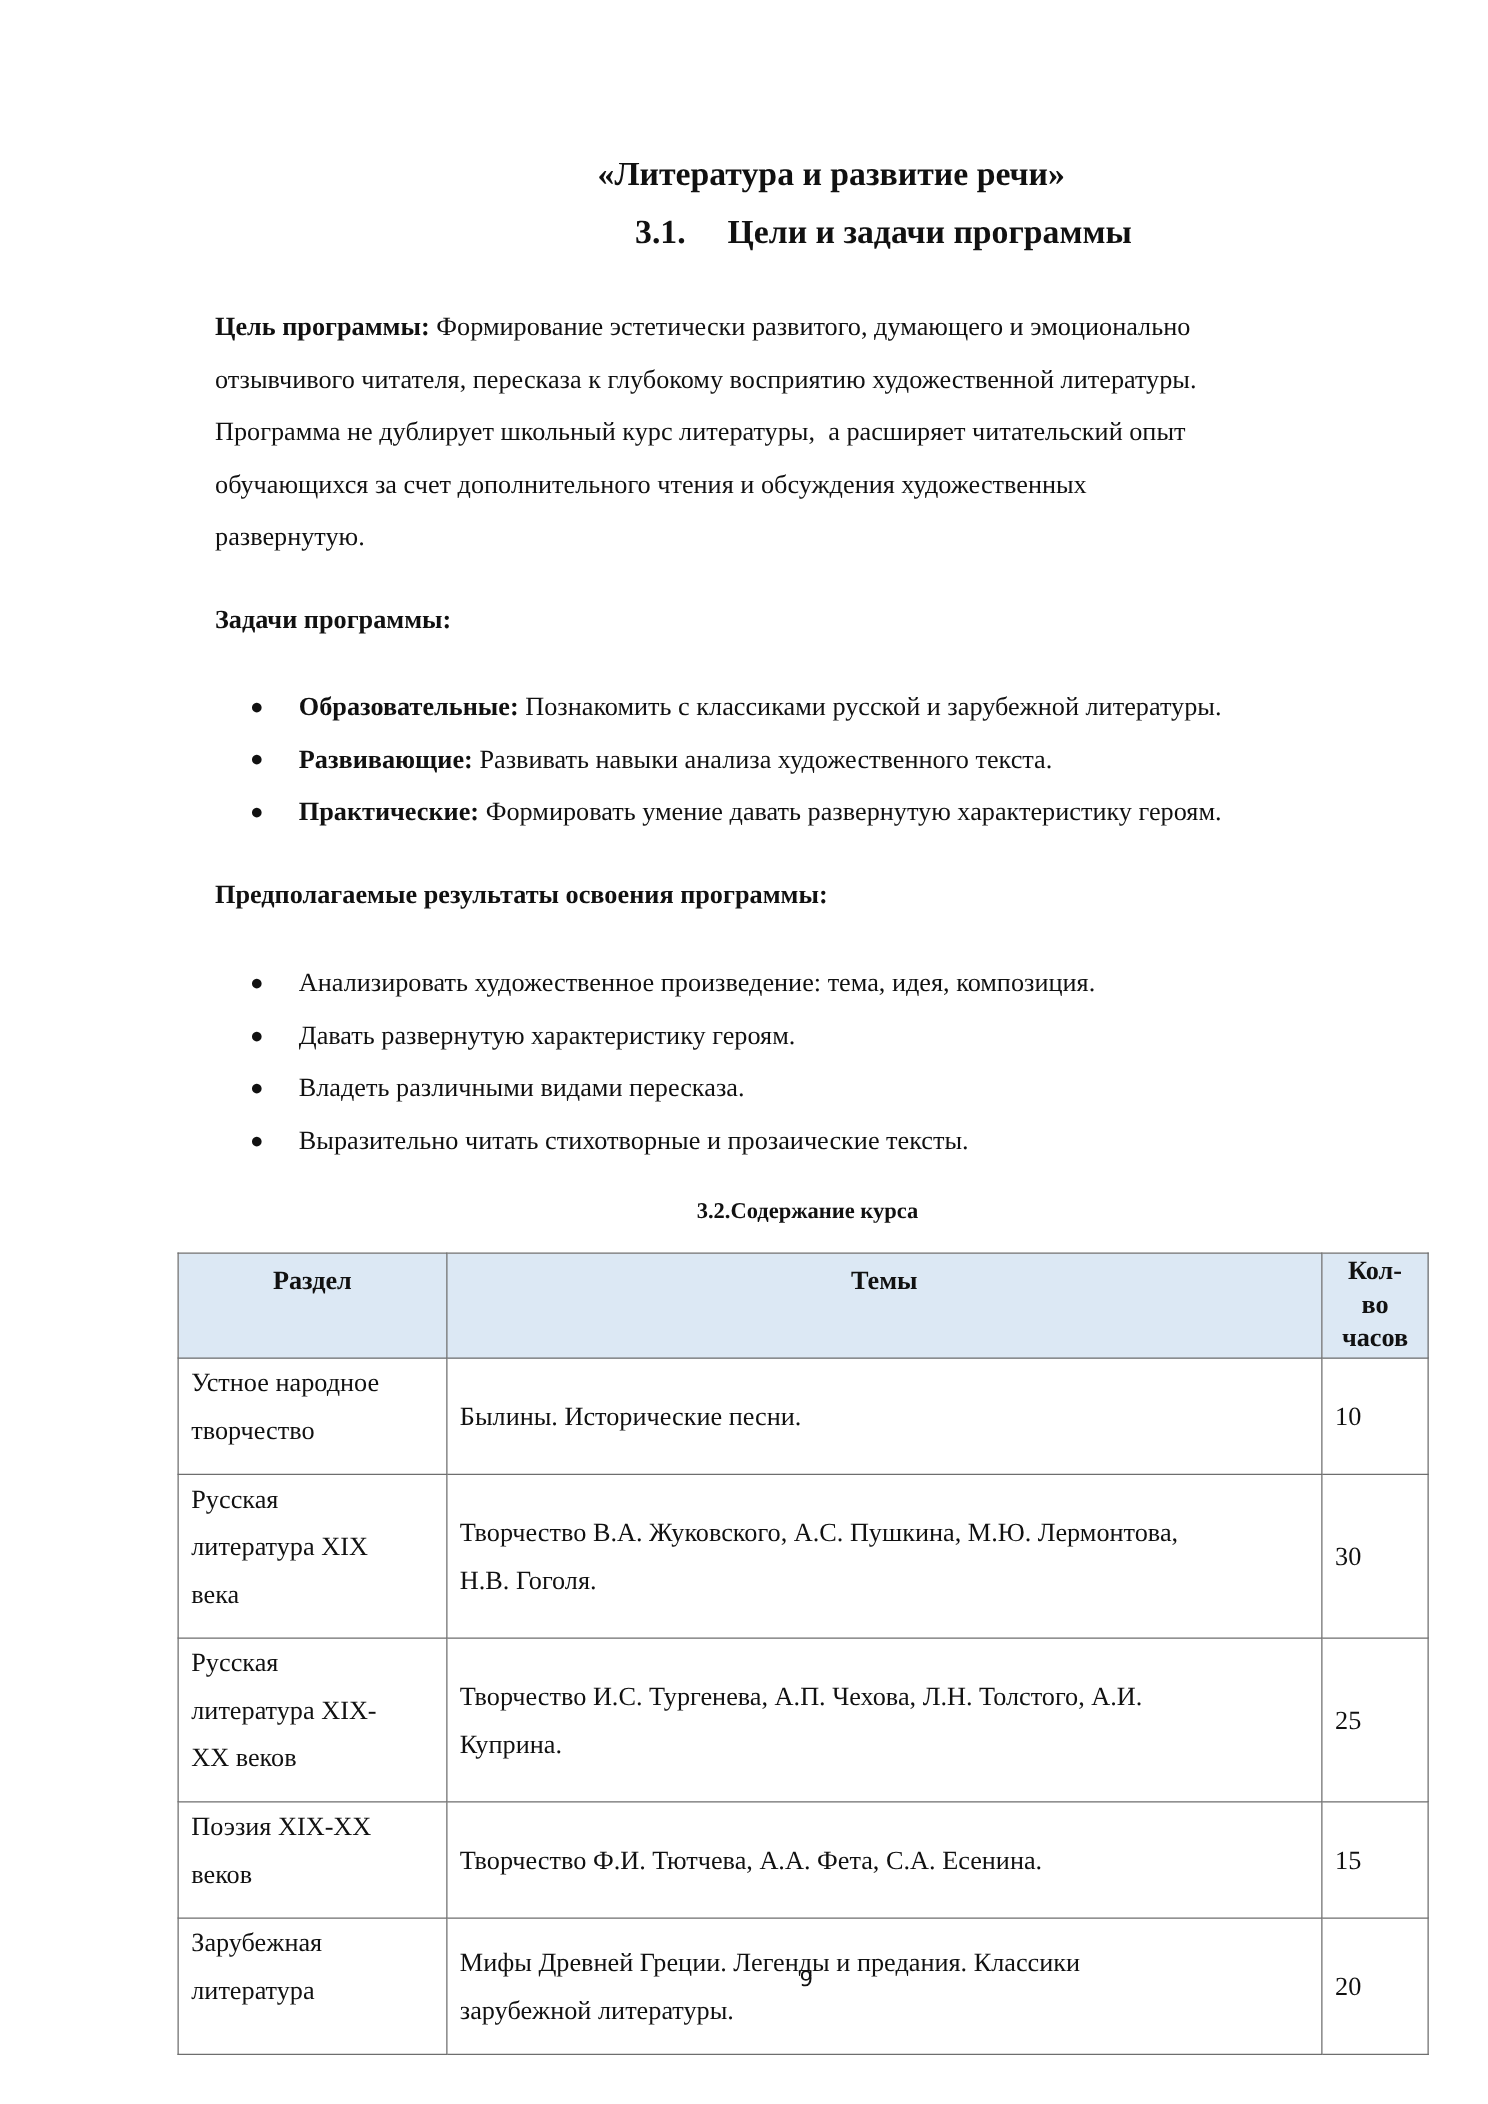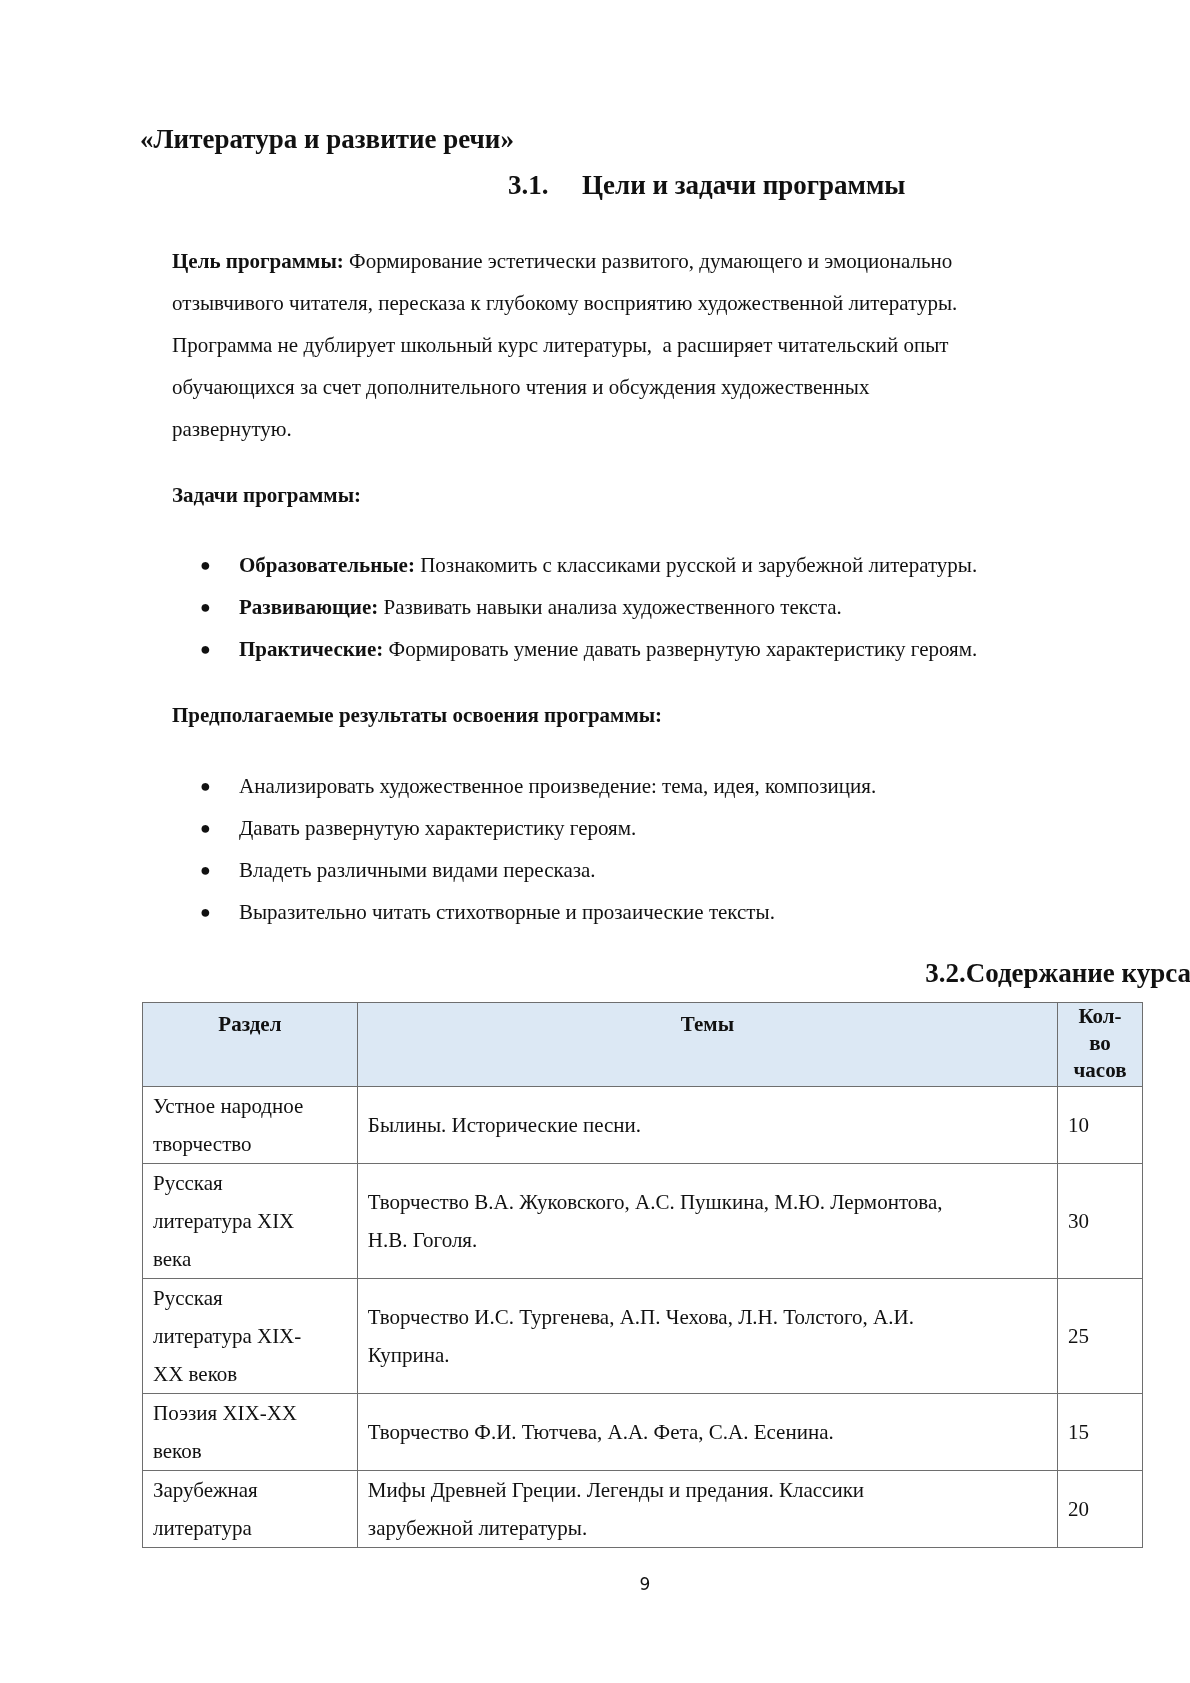--- a/index.html
+++ b/index.html
@@ -1,30 +1,30 @@
 <!DOCTYPE html>
 <html><head>
 <meta charset="utf-8">
 <style>
   html, body { margin: 0; padding: 0; background: #ffffff; }
   body { width: 1190px; height: 1683px; position: relative; overflow: hidden;
          font-family: "Liberation Serif", serif; color: #111; }
   .abs { position: absolute; }
-  .title { left: 0; width: 1190px; top: 124px; font-size: 27px; font-weight: bold; padding-left: 140px; box-sizing: border-box; }
+  .title { left: 0; width: 1190px; top: 124px; text-align: center; font-size: 27px; font-weight: bold; padding-left: 140px; box-sizing: border-box; }
   .h31 { top: 170px; left: 508px; font-size: 27px; font-weight: bold; white-space: pre; }
   .h31 .num { display: inline-block; width: 74px; }
   .para { left: 172px; width: 950px; top: 240px; font-size: 21px; line-height: 42px; }
   .para b { font-weight: bold; }
   .subhead { left: 172px; font-size: 21px; font-weight: bold; }
   ul.blist { position: absolute; left: 172px; margin: 0; padding: 0; list-style: none; font-size: 21px; }
   ul.blist li { position: relative; height: 42px; line-height: 42px; padding-left: 67px; white-space: nowrap; }
   ul.blist li .bullet { position: absolute; left: 28px; top: 0; font-size: 18px; }
-  .h32 { left: 1px; width: 1190px; top: 958px; text-align: right; font-size: 27px; font-weight: bold; padding-left: 100px; box-sizing: border-box; }
+  .h32 { left: 1px; width: 1190px; top: 958px; text-align: center; font-size: 18px; font-weight: bold; padding-left: 100px; box-sizing: border-box; }
   table.course { position: absolute; left: 142px; top: 1002px; width: 1001px; border-collapse: collapse; font-size: 21px; }
-  table.course th, table.course td { border: 1.5px solid #6e6e6e; vertical-align: middle; padding: 0 10px; line-height: 38px; }
+  table.course th, table.course td { border: 1.5px solid #6e6e6e; vertical-align: middle; padding: 16px 10px; line-height: 38px; }
   table.course th { background: #dce8f4; vertical-align: top; font-weight: bold; text-align: center; padding-top: 2px; }
   table.course th.hours { line-height: 27px; padding: 0 4px; }
   table.course td.section { font-weight: normal; vertical-align: top; padding-top: 0; }
   table.course col.c1 { width: 215px; }
   table.course col.c2 { width: 701px; }
   table.course col.c3 { width: 85px; }
   .pagenum { left: 0; width: 1190px; top: 1574px; text-align: center; font-family: "DejaVu Sans", sans-serif; font-size: 17px; padding-left: 100px; box-sizing: border-box; }
 </style>
 </head>
 <body>

